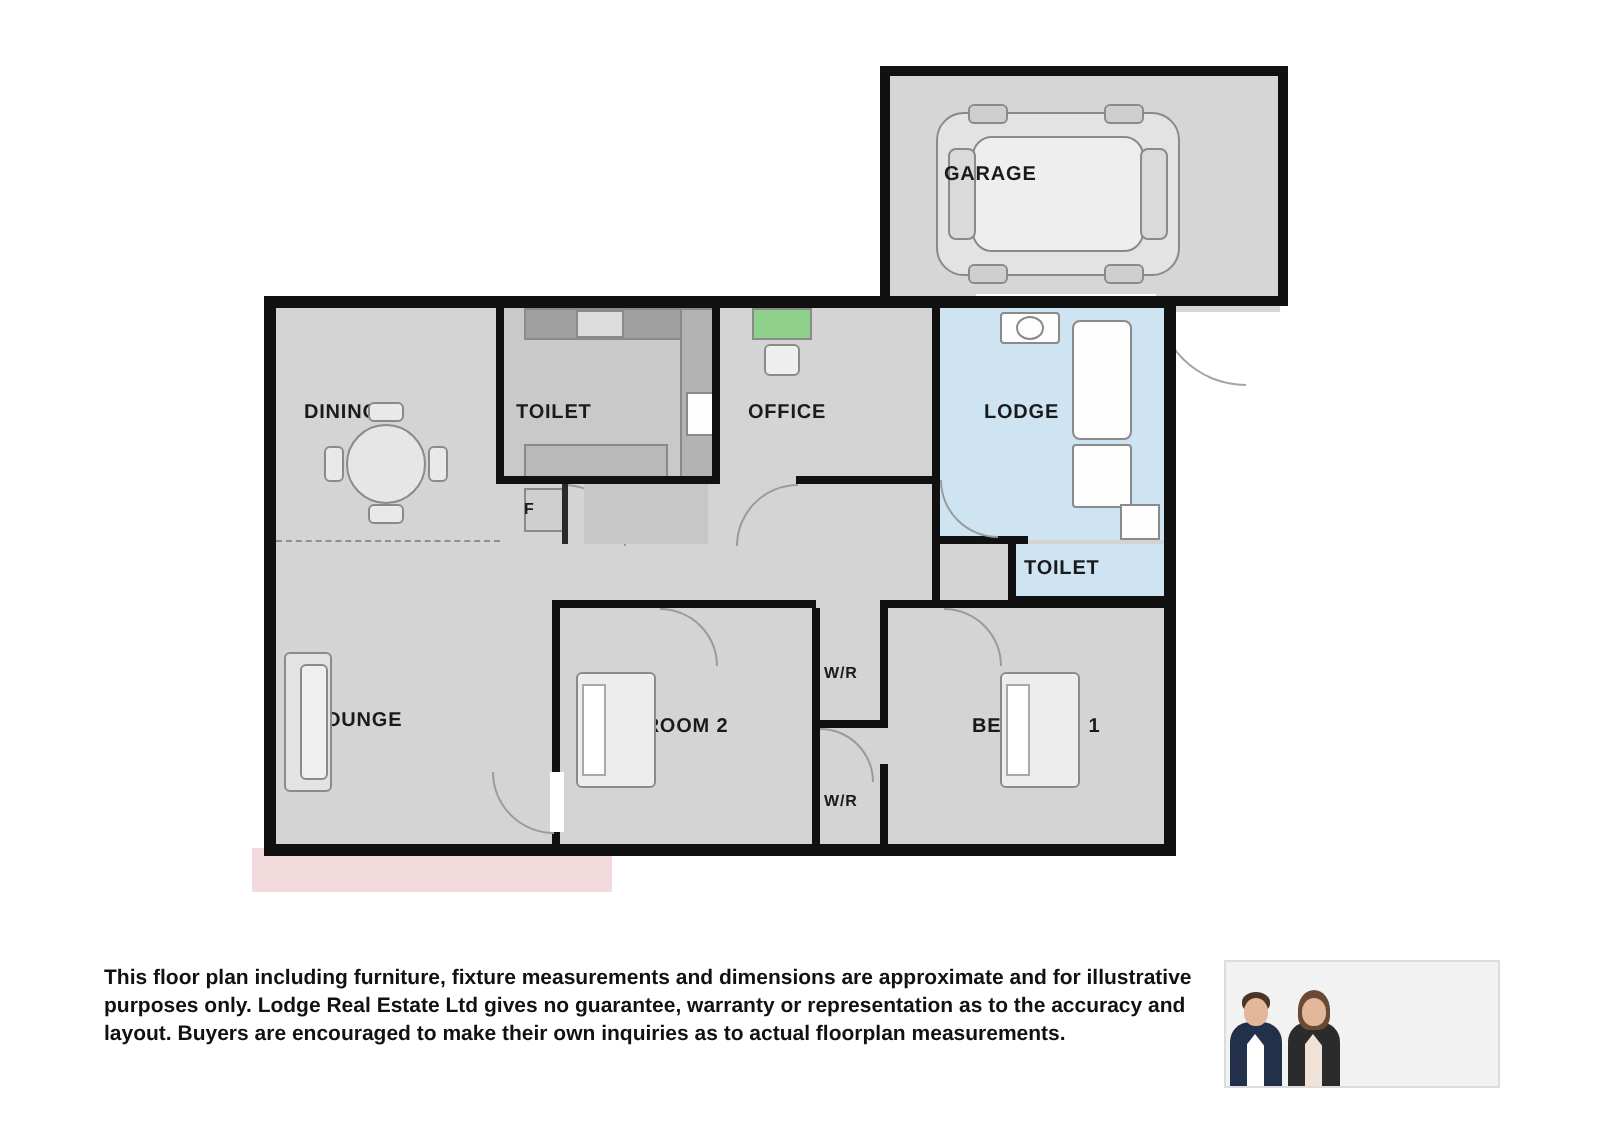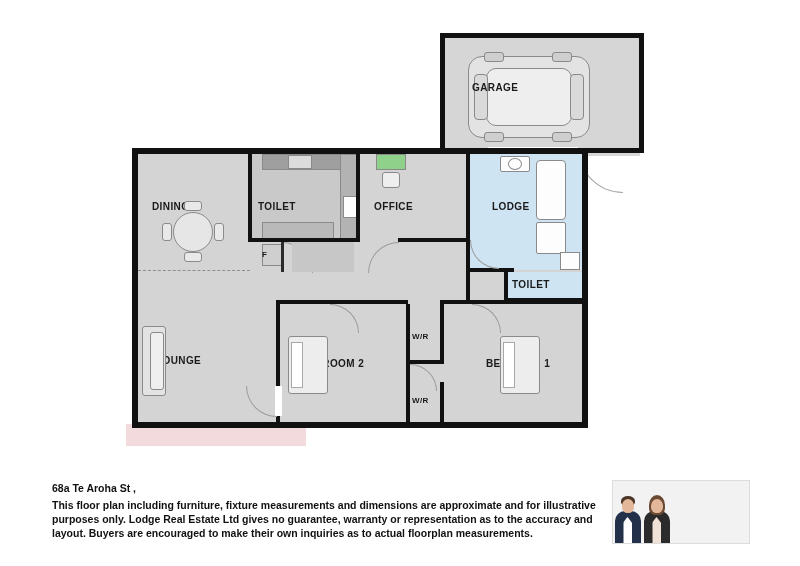--- a/index.html
+++ b/index.html
@@ -331,21 +331,20 @@
   <div class="fp-label" style="left:486px; top:358px; width:100px;">BEDROOM 1</div>
   <div class="fixture soft" style="left:500px; top:336px; width:38px; height:56px; background:#ededed;"></div>
   <div class="fixture" style="left:503px; top:342px; width:10px; height:44px; background:#ffffff; border:1px solid #a8a8a8;"></div>
 
   <div class="door-arc" style="left:330px; top:304px; width:28px; height:28px; border-bottom:none; border-left:none; border-radius:0 100% 0 0;"></div>
   <div class="door-arc" style="left:472px; top:304px; width:28px; height:28px; border-bottom:none; border-left:none; border-radius:0 100% 0 0;"></div>
 
 </div>
 
 <div id="caption-block">
-  <div id="address-line">68a Te Aroha St ,</div>
   <div id="disclaimer">This floor plan including furniture, fixture measurements and dimensions are approximate and for illustrative purposes only. Lodge Real Estate Ltd gives no guarantee, warranty or representation as to the accuracy and layout. Buyers are encouraged to make their own inquiries as to actual floorplan measurements.</div>
 </div>
 
 <div id="agent-card">
   <div id="agent-card-right">
     <div class="agent-photo male" style="left:0px;">
       <div class="body"></div>
       <div class="shirt"></div>
       <div class="hair"></div>
       <div class="head"></div>

